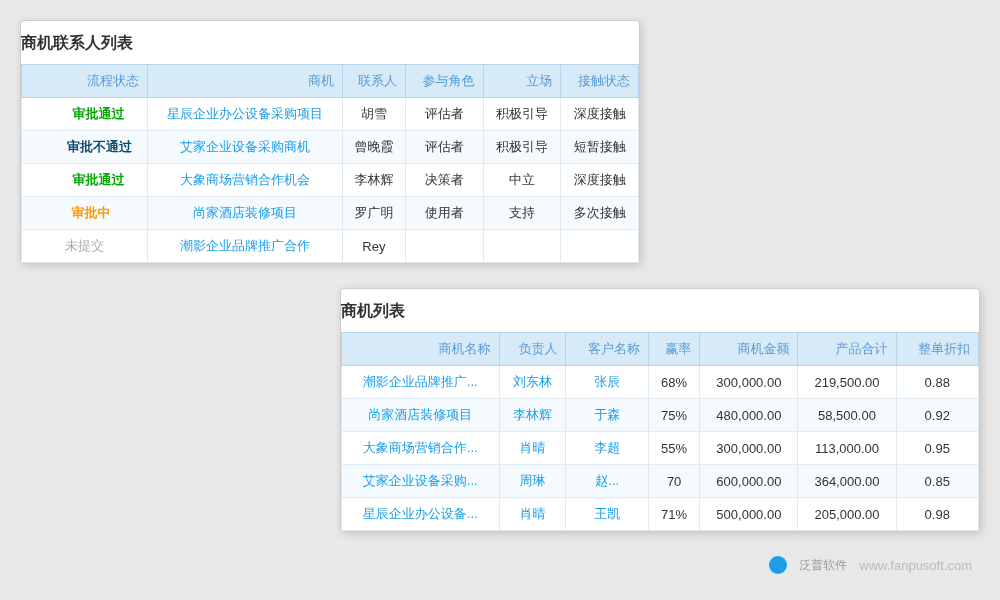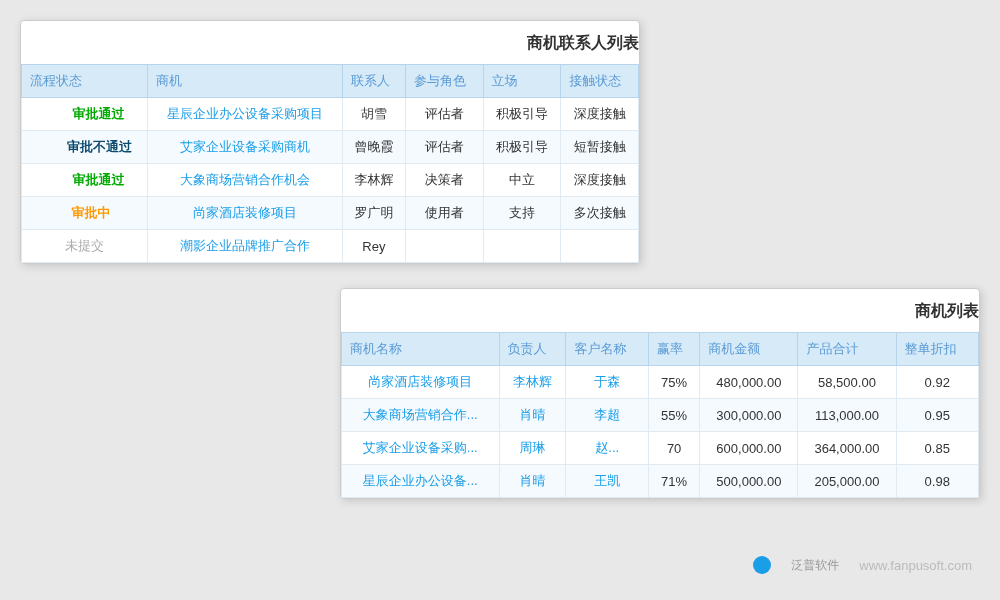--- a/index.html
+++ b/index.html
@@ -42,39 +42,39 @@
     
     .panel-opportunities {
       top: 220px;
       left: 320px;
       width: 640px;
       z-index: 2;
       margin-top: 48px;
     }
 
     .panel-title {
-      text-align: right;
+      text-align: left;
       padding: 12px 0 10px;
       font-size: 16px;
       font-weight: bold;
       color: #333;
       border-bottom: none;
     }
 
     table {
       width: 100%;
       border-collapse: collapse;
     }
 
     th {
       background: #d6eaf8;
       color: #5b9bd5;
       font-weight: normal;
       padding: 7px 8px;
-      text-align: left;
+      text-align: right;
       font-size: 13px;
       border: 1px solid #b8d4ea;
     }
 
     td {
       padding: 7px 8px;
       text-align: center;
       border: 1px solid #e0eaf3;
       font-size: 13px;
       color: #333;
@@ -96,21 +96,21 @@
 
     
     .watermark {
       position: absolute;
       bottom: 6px;
       right: 8px;
       font-size: 12px;
       color: #999;
       display: flex;
       align-items: center;
-      gap: 20px;
+      gap: 12px;
     }
     .watermark-logo {
       width: 18px;
       height: 18px;
       background: #1a9ee8;
       border-radius: 50%;
       display: inline-block;
     }
   </style>
 </head>
@@ -185,20 +185,29 @@
             <th>负责人</th>
             <th>客户名称</th>
             <th>赢率</th>
             <th>商机金额</th>
             <th>产品合计</th>
             <th>整单折扣</th>
           </tr>
       </thead>
       <tbody id="opp-body">
           <tr>
+            <td><a class="link-blue">潮影企业品牌推广...</a></td>
+            <td><a class="link-blue">刘东林</a></td>
+            <td><a class="link-blue">张辰</a></td>
+            <td>68%</td>
+            <td>300,000.00</td>
+            <td>219,500.00</td>
+            <td>0.88</td>
+          </tr>
+          <tr>
             <td><a class="link-blue">尚家酒店装修项目</a></td>
             <td><a class="link-blue">李林辉</a></td>
             <td><a class="link-blue">于森</a></td>
             <td>75%</td>
             <td>480,000.00</td>
             <td>58,500.00</td>
             <td>0.92</td>
           </tr>
           <tr>
             <td><a class="link-blue">大象商场营销合作...</a></td>

